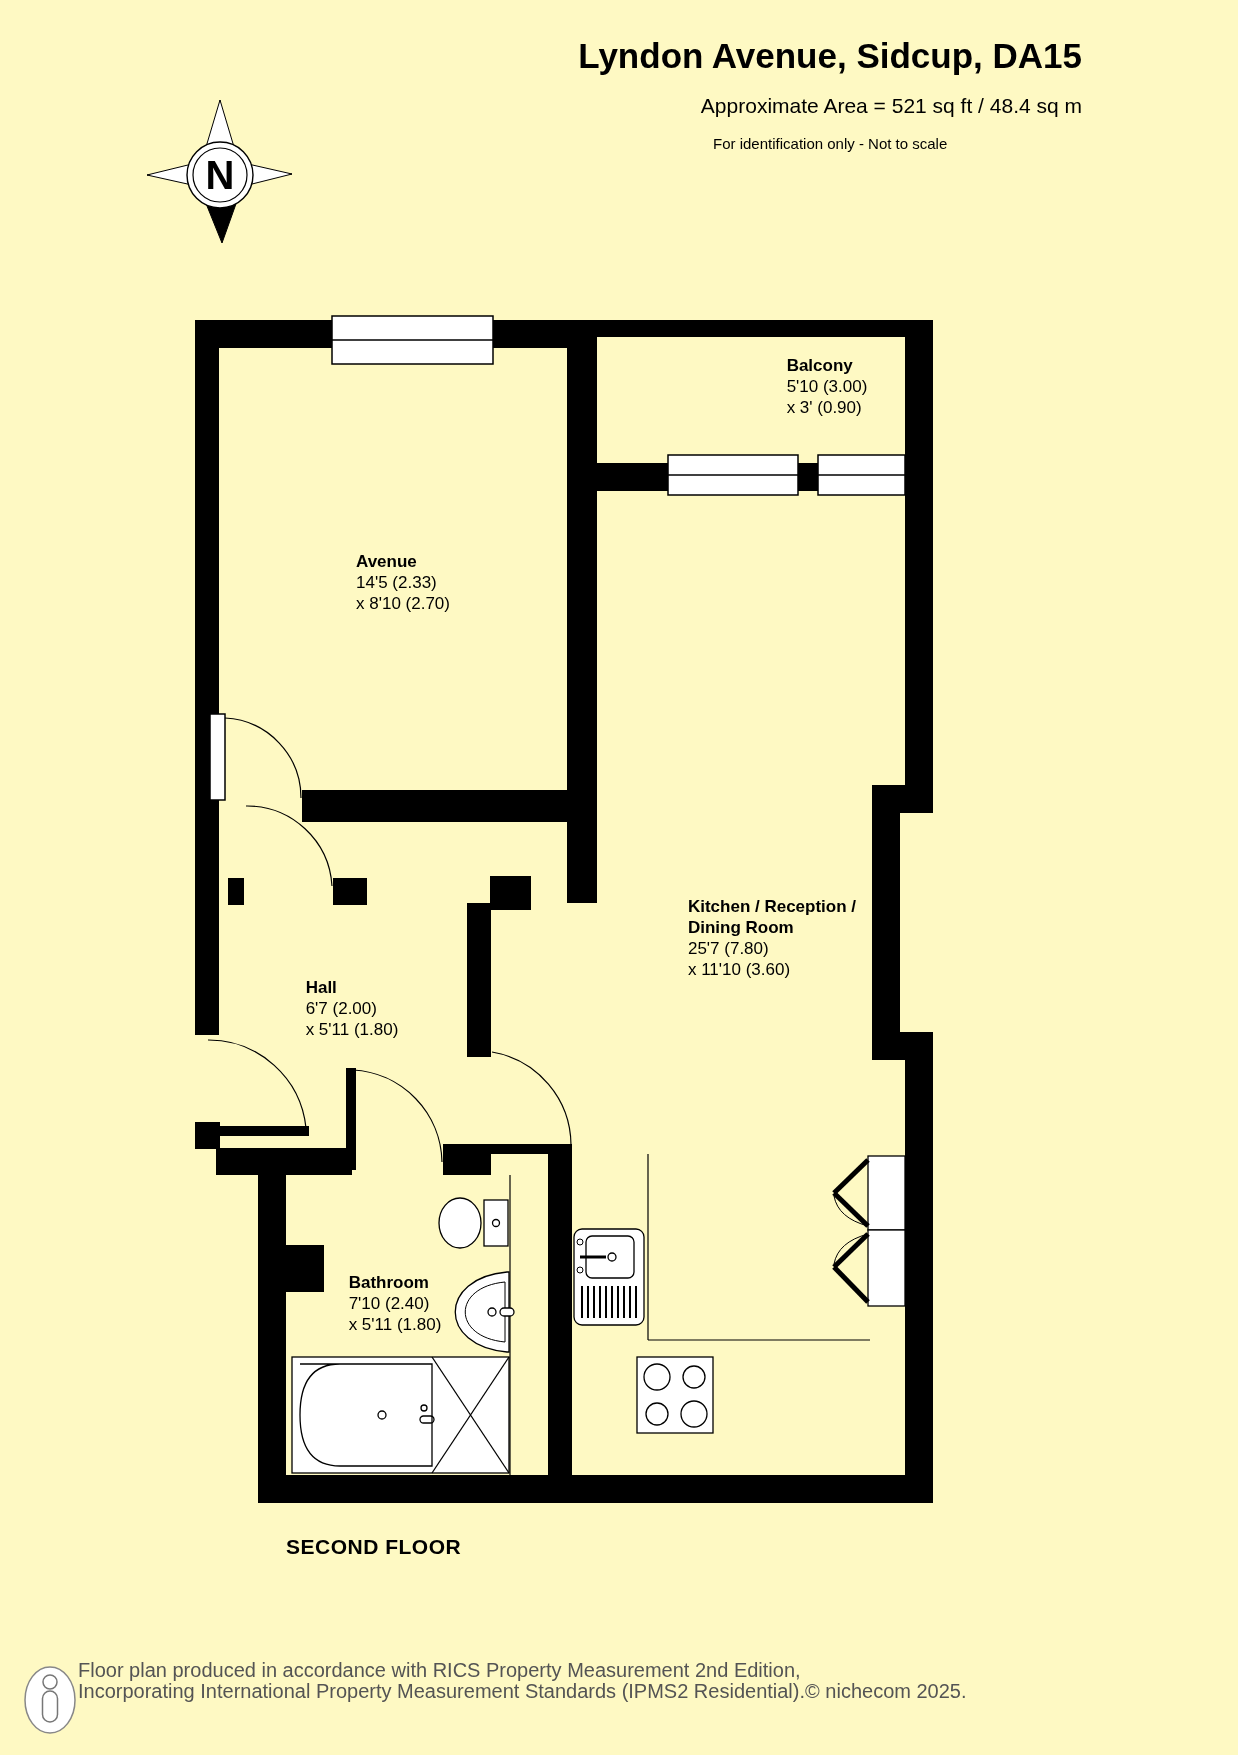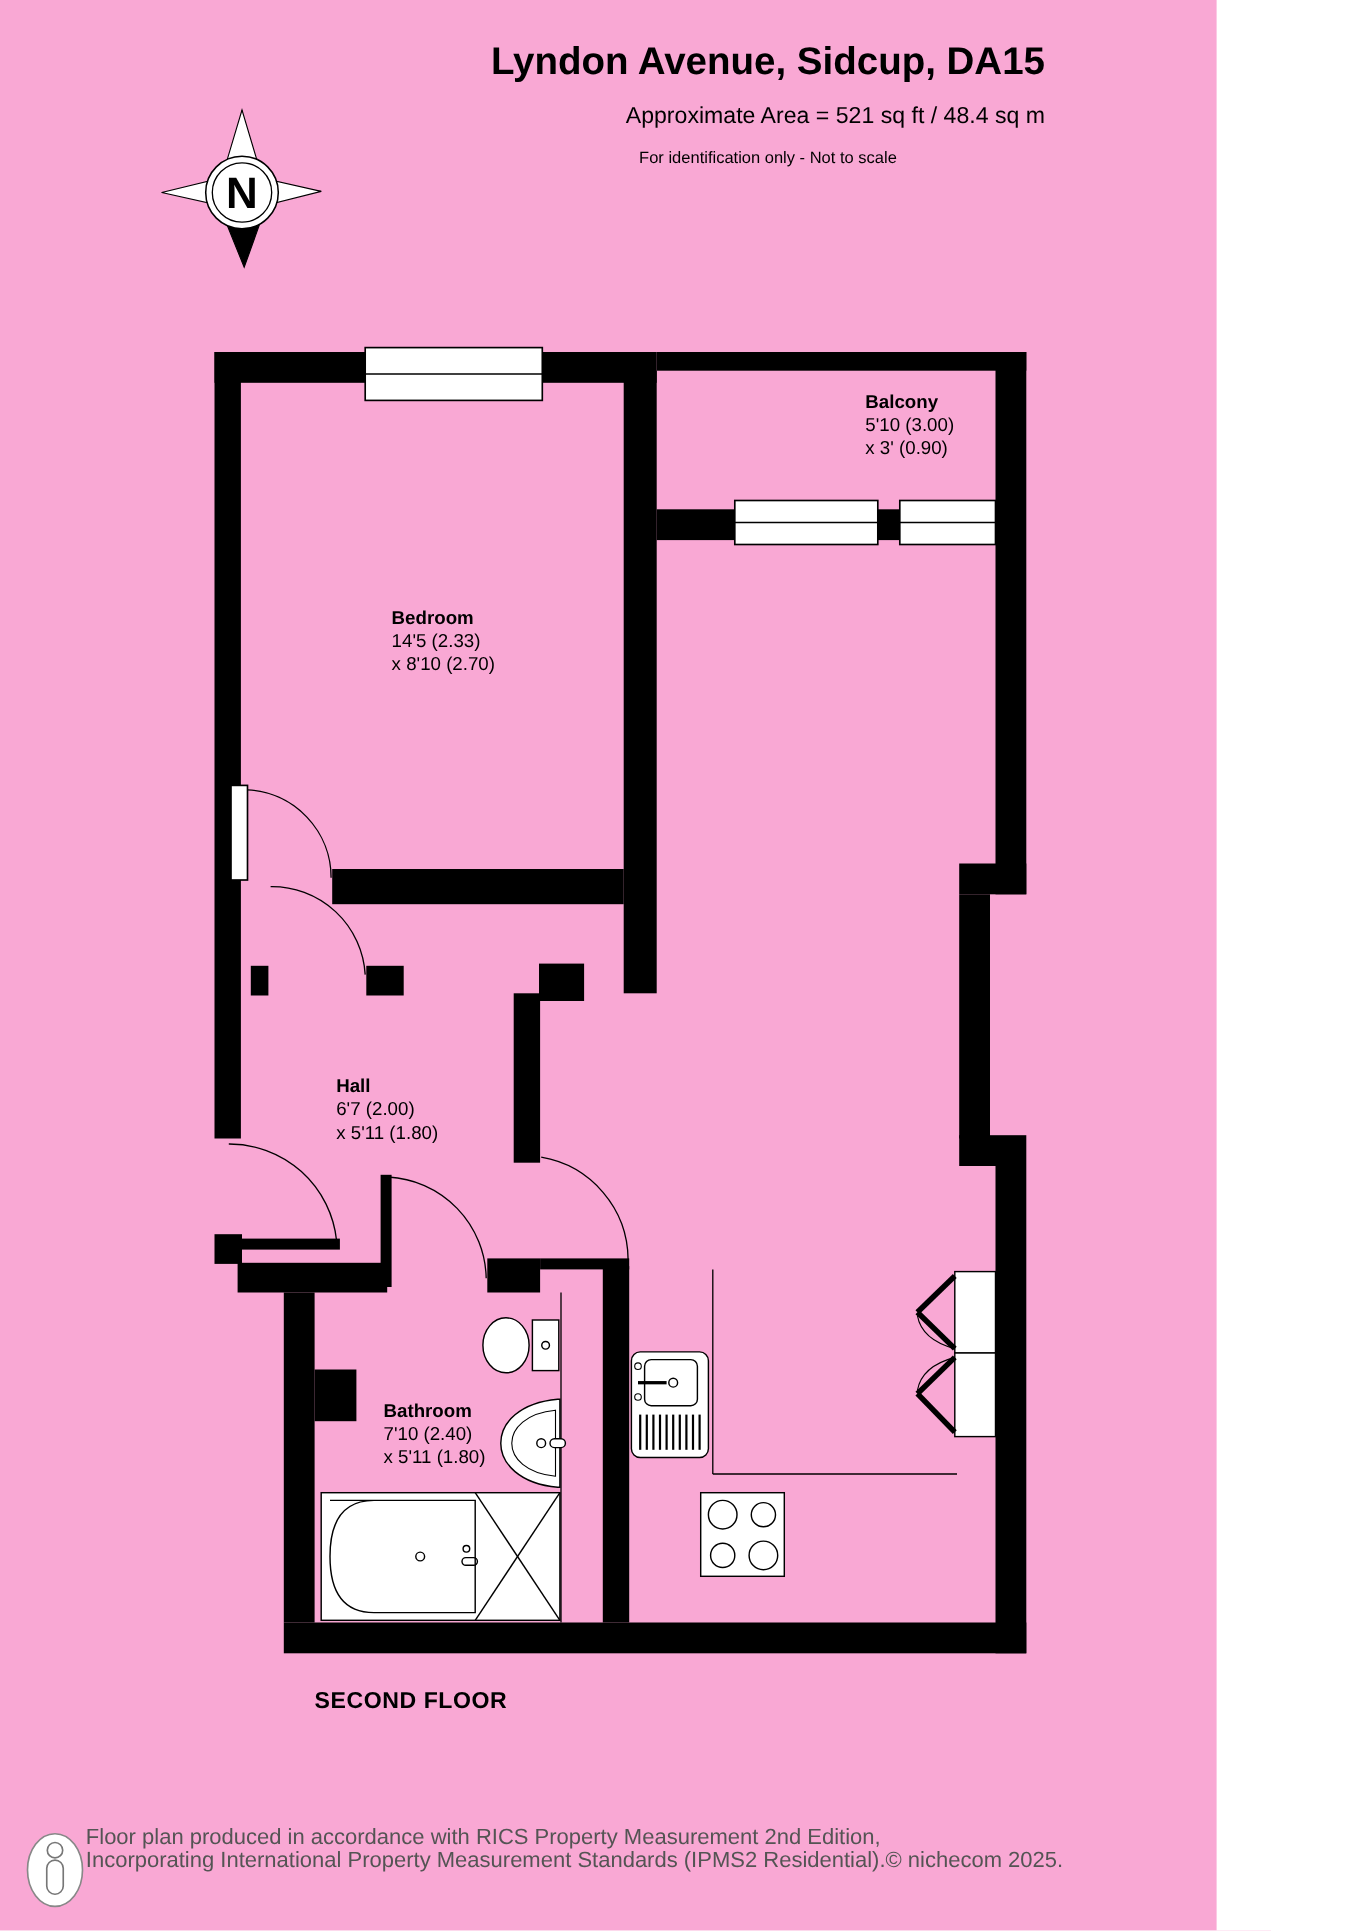--- a/index.html
+++ b/index.html
@@ -1,17 +1,17 @@
 <!DOCTYPE html>
 <html><head>
 <meta charset="utf-8">
 <style>
   html,body{margin:0;padding:0;background:#fff;}
   .canvas{
-    position:relative;width:1106px;height:1755px;background:#f9a8d4;
+    position:relative;width:1238px;height:1755px;background:#fef9c3;
     font-family:"Liberation Sans",sans-serif;color:#000;overflow:hidden;
   }
   
   .header{position:absolute;top:36px;right:156px;text-align:right;}
   .header .title{font-size:35px;font-weight:bold;line-height:40px;letter-spacing:0px;}
   .header .area{font-size:21px;line-height:26px;margin-top:17px;}
   .header .disclaimer{font-size:15px;line-height:19px;margin-top:15px;text-align:center;}
   
   .compass{position:absolute;left:140px;top:85px;width:176px;height:172px;}
   
@@ -190,25 +190,31 @@
     </g>
   </svg>
 
   <div class="room-label lbl-balcony">
     <div class="room-name">Balcony</div>
     <div>5'10 (3.00)</div>
     <div>x 3' (0.90)</div>
   </div>
 
   <div class="room-label lbl-bedroom">
-    <div class="room-name">Bedroom</div>
+    <div class="room-name">Avenue</div>
     <div>14'5 (2.33)</div>
     <div>x 8'10 (2.70)</div>
   </div>
 
+  <div class="room-label lbl-kitchen">
+    <div class="room-name">Kitchen / Reception /</div>
+    <div class="room-name">Dining Room</div>
+    <div>25'7 (7.80)</div>
+    <div>x 11'10 (3.60)</div>
+  </div>
 
   <div class="room-label lbl-hall">
     <div class="room-name">Hall</div>
     <div>6'7 (2.00)</div>
     <div>x 5'11 (1.80)</div>
   </div>
 
   <div class="room-label lbl-bathroom">
     <div class="room-name">Bathroom</div>
     <div>7'10 (2.40)</div>

